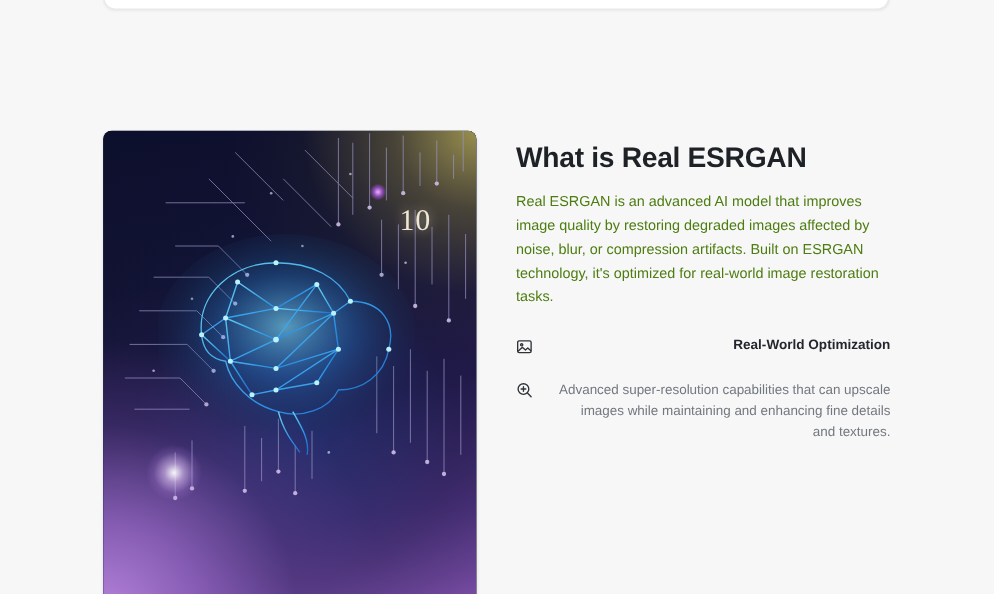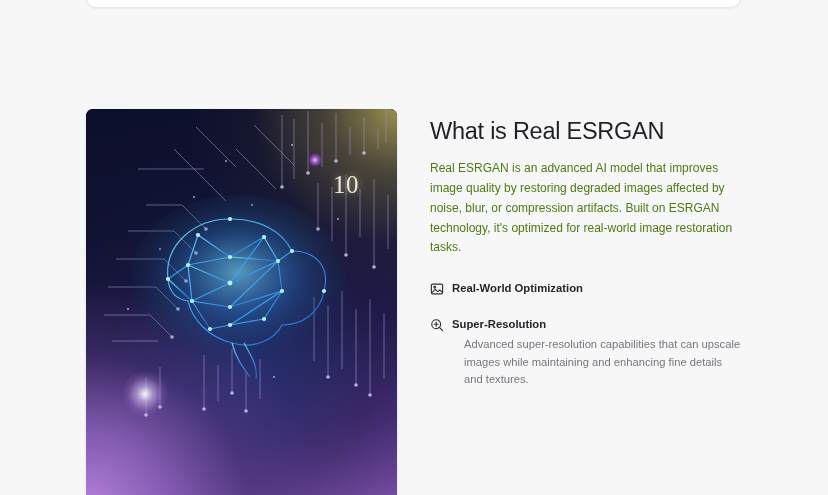--- a/index.html
+++ b/index.html
@@ -92,38 +92,39 @@
   .brain { position: absolute; left: 46px; top: 86px; }
 
   
   .content {
     flex: 1 1 auto;
     padding-top: 8px;
   }
   h1.title {
     margin: 0 0 14px 0;
     font-size: 23.5px;
-    font-weight: normal;
+    font-weight: bold;
     color: #1e2227;
     letter-spacing: -0.25px;
     line-height: 1.2;
   }
   p.intro {
     margin: 0 4px 23px 0;
     font-size: 12px;
     line-height: 1.65;
     color: #4d7c0f;
     max-width: 312px;
   }
 
   .feature {
     display: flex;
     align-items: flex-start;
     gap: 8px;
     margin-bottom: 17px;
+    text-align: right;
   }
   .feature:last-child { margin-bottom: 0; }
   .f-icon {
     flex: 0 0 auto;
     width: 14px;
     height: 14px;
     margin-top: 1px;
     color: #303439;
     display: block;
   }
@@ -314,18 +315,17 @@
     <div class="feature">
       <span class="f-icon">
         <svg width="14" height="14" viewBox="0 0 16 16" fill="none" stroke="currentColor" stroke-width="1.3" stroke-linecap="round" stroke-linejoin="round">
           <circle cx="7.1" cy="7.1" r="5.1"></circle>
           <path d="M10.9 10.9 L14.4 14.4"></path>
           <path d="M7.1 4.9 L7.1 9.3"></path>
           <path d="M4.9 7.1 L9.3 7.1"></path>
         </svg>
       </span>
       <div class="f-body">
-        <div class="f-title">Super-Resolution</div>
         <div class="f-desc">Advanced super-resolution capabilities that can upscale images while maintaining and enhancing fine details and textures.</div>
       </div>
     </div>
   </div>
 </div>
 
 </body></html>

